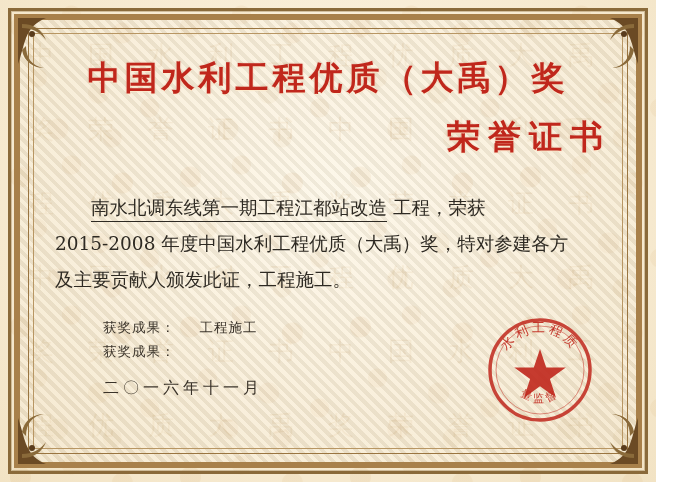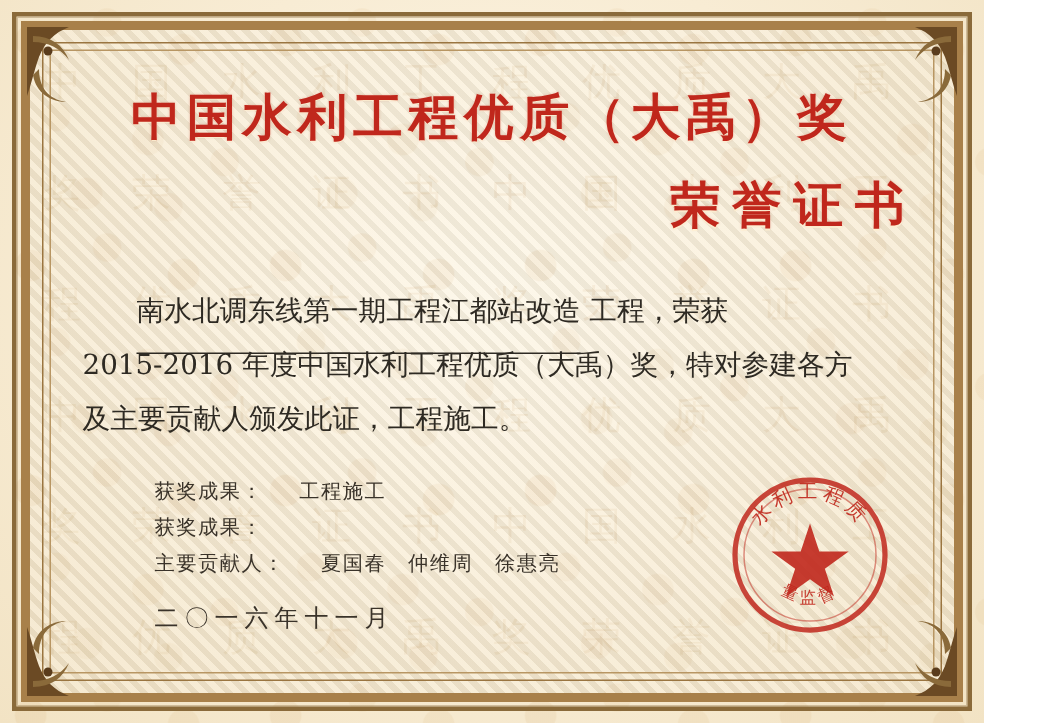--- a/index.html
+++ b/index.html
@@ -126,21 +126,21 @@
     font-family: "DejaVu Serif", serif;
     font-size: 18.5px;
     line-height: 36px;
     text-align: justify;
     padding: 0 10px;
   }
   .body-text .indent { display: inline-block; width: 36px; }
   .body-underline {
     text-decoration: none;
     border-bottom: 1px solid #2e2a23;
-    padding-bottom: 17px;
+    padding-bottom: 3px;
   }
 
   .details {
     margin-top: 18px;
     padding-left: 58px;
     color: #3a332a;
     font-family: Liberation Sans, sans-serif;
     font-size: 13.5px;
     line-height: 24px;
   }
@@ -216,35 +216,31 @@
   </div>
 
   <div class="content">
 
     <div class="title-main">中国水利工程优质（大禹）奖</div>
     <div class="title-sub">荣誉证书</div>
 
     <div class="body-text">
       <span class="indent"></span><span class="body-underline">南水北调东线第一期工程江都站改造</span>
       <span>工程，荣获</span><br>
-      <span>2015-2016 年度中国水利工程优质（大禹）奖，特对参建各方</span><br>
+      <span>2015-2008 年度中国水利工程优质（大禹）奖，特对参建各方</span><br>
       <span>及主要贡献人颁发此证，工程施工。</span>
     </div>
 
     <div class="details">
       <div class="detail-row">
         <span class="detail-label">获奖成果：</span>
         <span class="detail-value">工程施工</span>
       </div>
       <div class="detail-row">
         <span class="detail-label">获奖成果：</span>
-      </div>
-      <div class="detail-row">
-        <span class="detail-label">主要贡献人：</span>
-        <span class="detail-value">夏国春　仲维周　徐惠亮</span>
       </div>
     </div>
 
     <div class="date-line">二〇一六年十一月</div>
 
   </div>
 
   <div class="seal">
     <svg width="108" height="108" viewBox="0 0 108 108">
       <circle cx="54" cy="54" r="50" fill="none" stroke="#c0271c" stroke-width="3.5" opacity="0.85"></circle>

